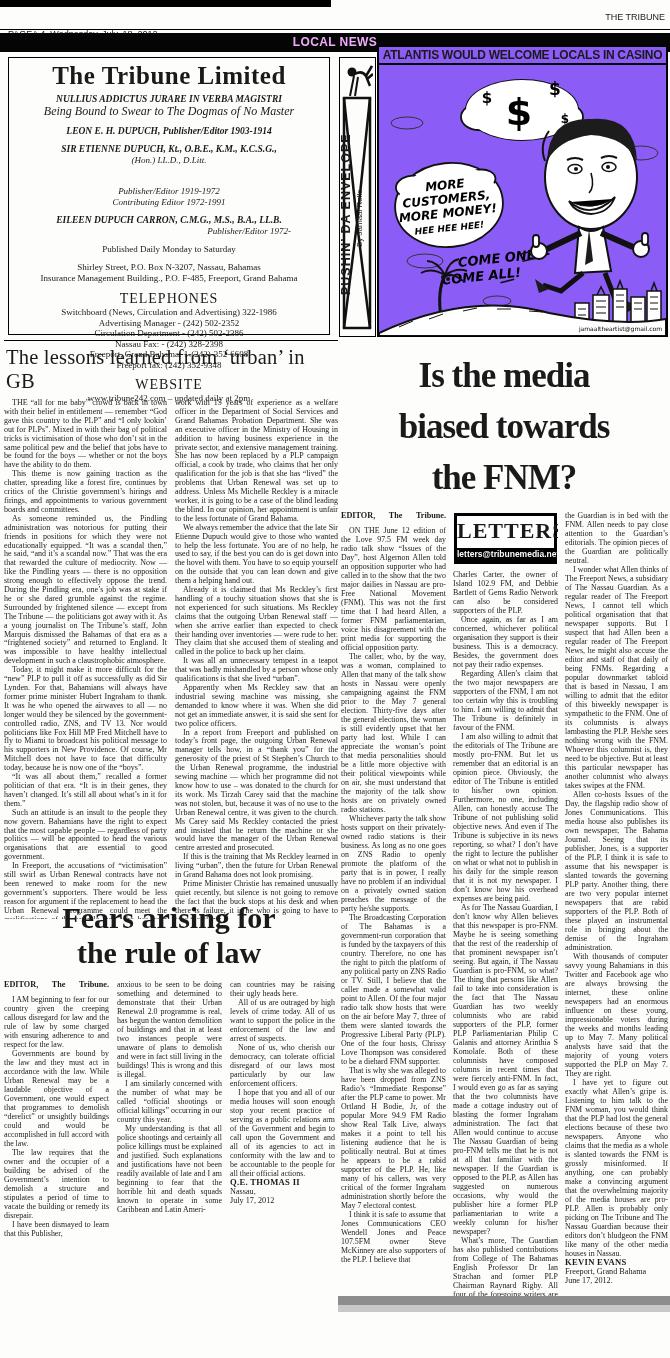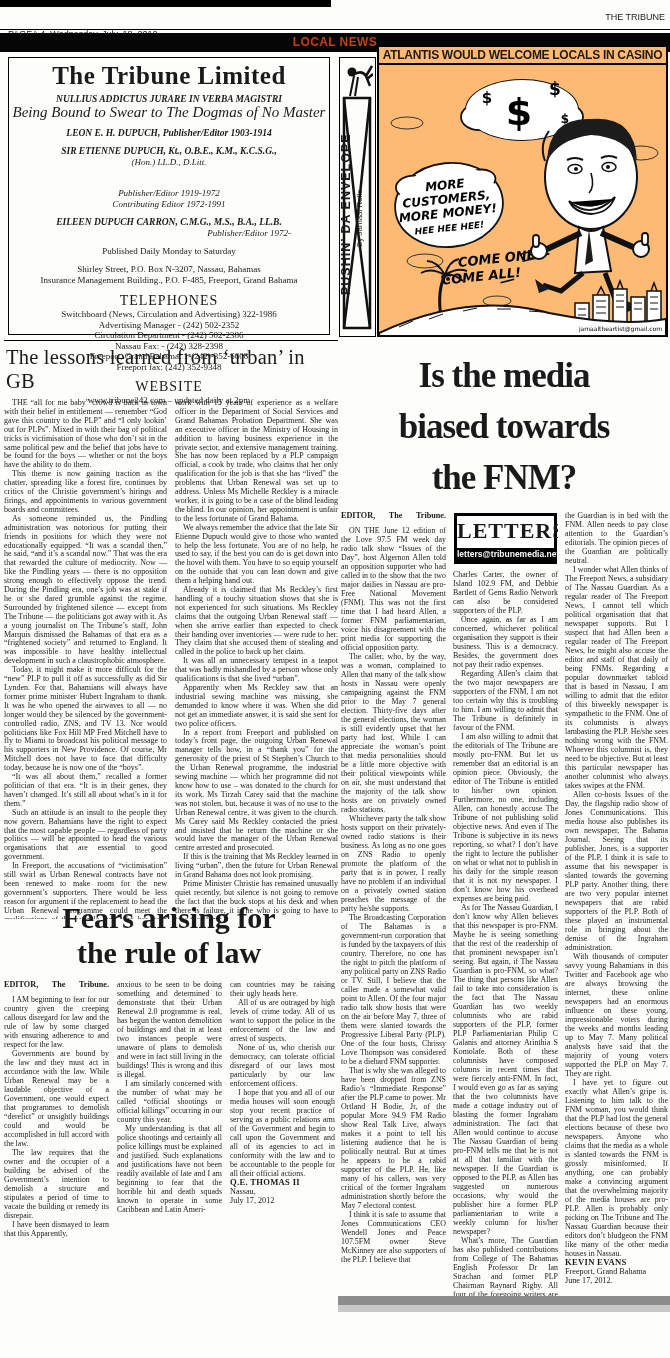--- a/index.html
+++ b/index.html
@@ -9,48 +9,48 @@
     font-family:"Liberation Serif", serif;
   }
   
   .top-strip { position:absolute; left:0; top:0; width:331px; height:7px; background:#000; }
   .page-header { position:absolute; left:0; top:9px; width:670px; height:18px;
     font-family:"Liberation Sans", sans-serif; font-size:9px; color:#222; }
   .ph-left  { position:absolute; left:8px; top:20px; }
   .ph-right { position:absolute; right:5px; top:3px; }
   .header-rule { position:absolute; left:0; top:29px; width:670px; height:1px; background:#000; }
   .local-news-bar { position:absolute; left:0; top:33px; width:670px; height:19px; background:#050505;
-    color:#c2410c; font-family:"Liberation Sans", sans-serif; font-weight:bold; font-size:12px;
+    color:#f0abfc; font-family:"Liberation Sans", sans-serif; font-weight:bold; font-size:12px;
     text-align:center; line-height:19px; letter-spacing:.4px; }
   
   .masthead-box { position:absolute; left:8px; top:57px; width:322px; height:278px;
     border:1px solid #000; text-align:center; padding-top:4px; box-sizing:border-box; }
   .mh-title { font-size:25px; font-weight:bold; letter-spacing:.5px; line-height:28px; }
   .mh-latin { font-style:italic; font-weight:bold; font-size:9.5px; margin-top:4px; }
-  .mh-eng   { font-style:italic; font-size:15px; }
+  .mh-eng   { font-style:italic; font-size:12px; }
   .mh-name  { font-style:italic; font-weight:bold; font-size:9.5px; margin-top:7px; line-height:11px; }
   .mh-sub   { font-style:italic; font-size:9px; line-height:11px; }
   .mh-pub   { font-style:italic; font-size:9px; margin-top:20px; line-height:11px; }
   .mh-right { text-align:right; padding-right:38px; }
   .mh-plain { font-size:9px; margin-top:7px; line-height:11px; }
   .mh-caps  { font-size:14px; margin-top:7px; letter-spacing:1px;font-family:Liberation Serif, serif; }
   .mh-list p { margin:0; font-size:9px; line-height:10.5px; text-indent:0; }
   
   .strip-box { position:absolute; left:339px; top:57px; width:35px; height:278px; border:1px solid #000; }
   .strip-svg { position:absolute; left:0; top:0; }
   .strip-title { position:absolute; left:-1px; top:38px; height:236px; width:18px;
     writing-mode:vertical-rl; transform:rotate(180deg);
     font-family:"Liberation Sans", sans-serif; font-weight:bold; font-size:12.5px;
     letter-spacing:1px; text-align:center; }
   .strip-byline { position:absolute; left:15px; top:60px; height:200px; width:12px;
     writing-mode:vertical-rl; transform:rotate(180deg);
     font-family:"Liberation Sans", sans-serif; font-size:8px; text-align:center; }
   
   .cartoon-box { position:absolute; left:377px; top:45px; width:291px; height:292px;
-    border:2px solid #000; box-sizing:border-box; background:#fdba74; }
+    border:2px solid #000; box-sizing:border-box; background:#8b5cf6; }
   .cartoon-title { height:16px; border-bottom:2px solid #000;
     font-family:"Liberation Sans", sans-serif; font-weight:bold; font-size:12px;
     letter-spacing:-0.3px; text-align:center; line-height:16px; }
   
   .lessons { position:absolute; left:4px; top:340px; width:334px; }
   .lessons-headline { font-size:20.5px; line-height:24px; letter-spacing:.2px;
     text-align:left; padding-left:2px; border-top:1px solid #000; padding-top:4px; }
   .lessons-cols { display:flex; gap:8px; margin-top:6px; height:520px; overflow:hidden; }
   .lessons-col { width:163px; font-size:8px; line-height:8.9px; text-align:justify; overflow:hidden; }
   .lessons-col p { margin:0; text-indent:8px; }
@@ -311,21 +311,21 @@
     <div>Fears arising for</div>
     <div>the rule of law</div>
   </div>
 
   <div class="fears-col fc1">
     <div class="salutation">EDITOR, The Tribune.</div>
     <div>
         <p>I AM beginning to fear for our country given the creeping callous disregard for law and the rule of law by some charged with ensuring adherence to and respect for the law.</p>
         <p>Governments are bound by the law and they must act in accordance with the law. While Urban Renewal may be a laudable objective of a Government, one would expect that programmes to demolish “derelict” or unsightly buildings could and would be accomplished in full accord with the law.</p>
         <p>The law requires that the owner and the occupier of a building be advised of the Government’s intention to demolish a structure and stipulates a period of time to vacate the building or remedy its disrepair.</p>
-        <p>I have been dismayed to learn that this Apparently,</p>
+        <p>I have been dismayed to learn that this Publisher,</p>
       </div>
   </div>
   <div class="fears-col fc2 cont">
     <div class="cont">
         <p>anxious to be seen to be doing something and determined to demonstrate that their Urban Renewal 2.0 programme is real, has begun the wanton demolition of buildings and that in at least two instances people were unaware of plans to demolish and were in fact still living in the buildings! This is wrong and this is illegal.</p>
         <p>I am similarly concerned with the number of what may be called “official shootings or official killings” occurring in our country this year.</p>
         <p>My understanding is that all police shootings and certainly all police killings must be explained and justified. Such explanations and justifications have not been readily available of late and I am beginning to fear that the horrible hit and death squads known to operate in some Caribbean and Latin Ameri-</p>
       </div>
   </div>
   <div class="fears-col fc3 cont">

